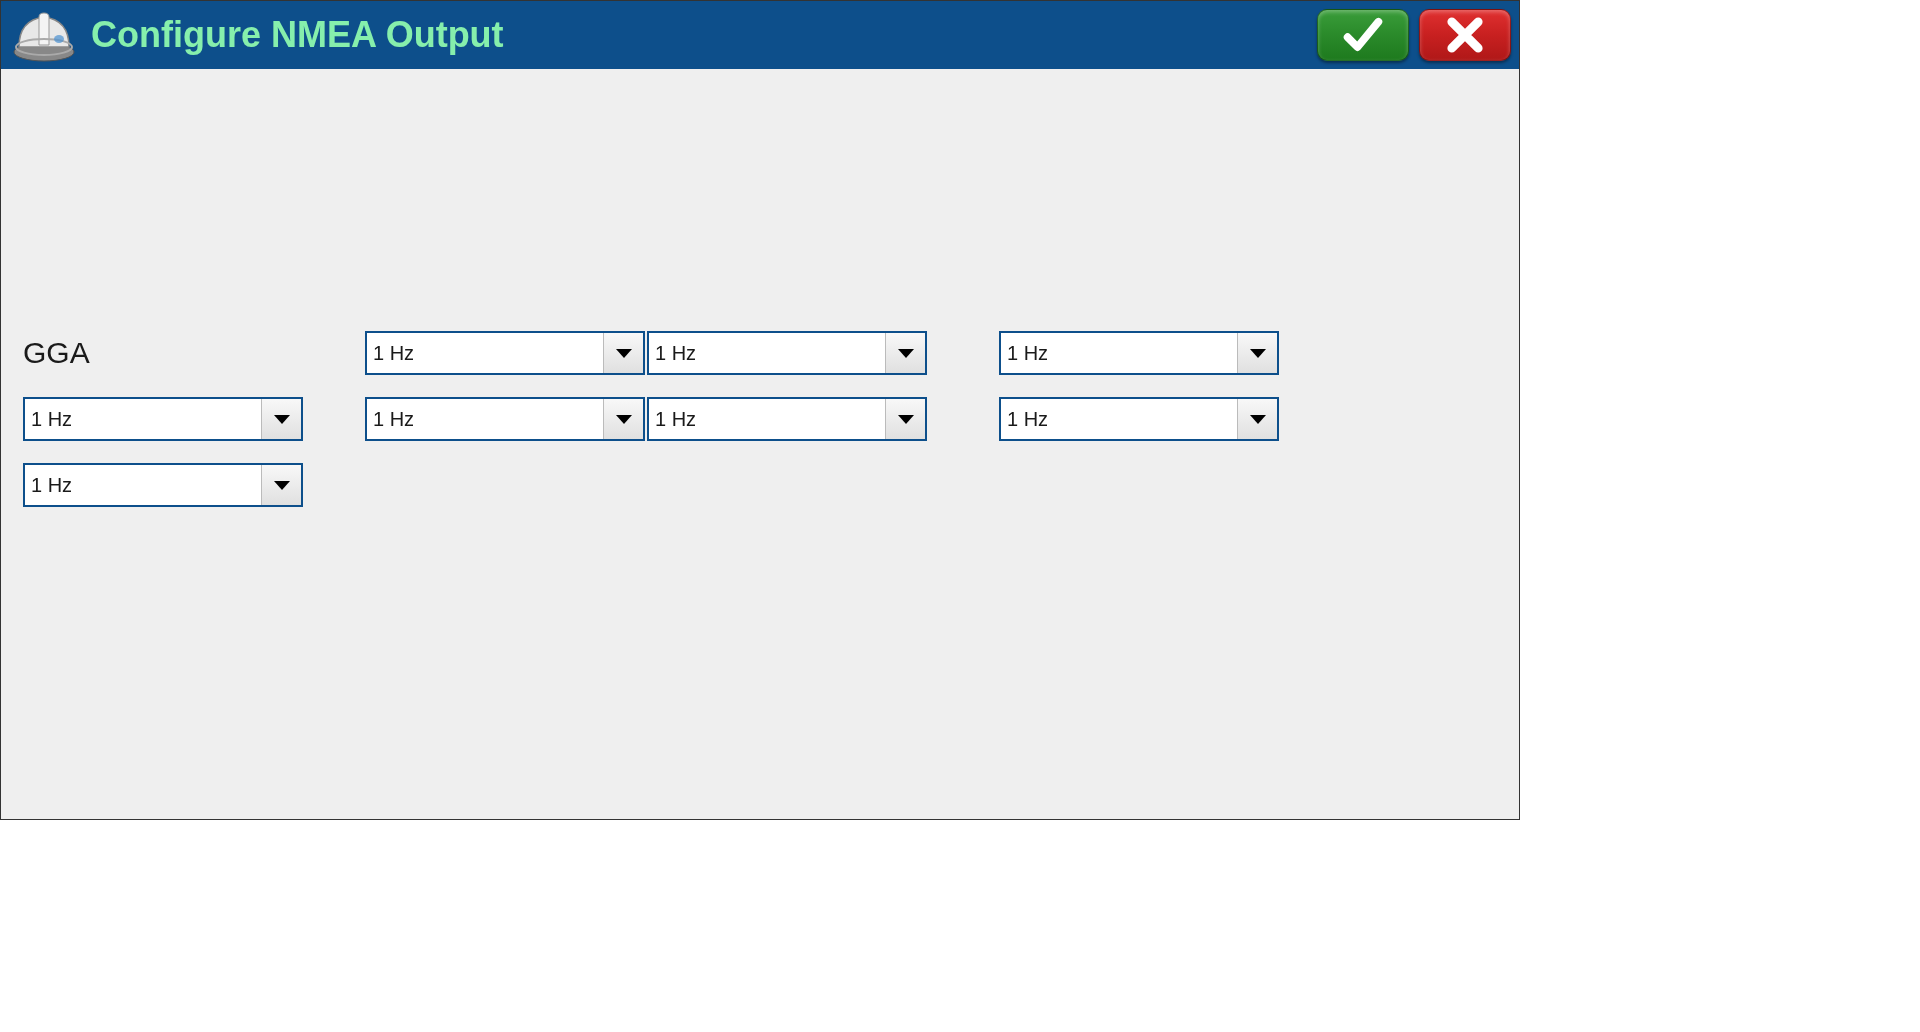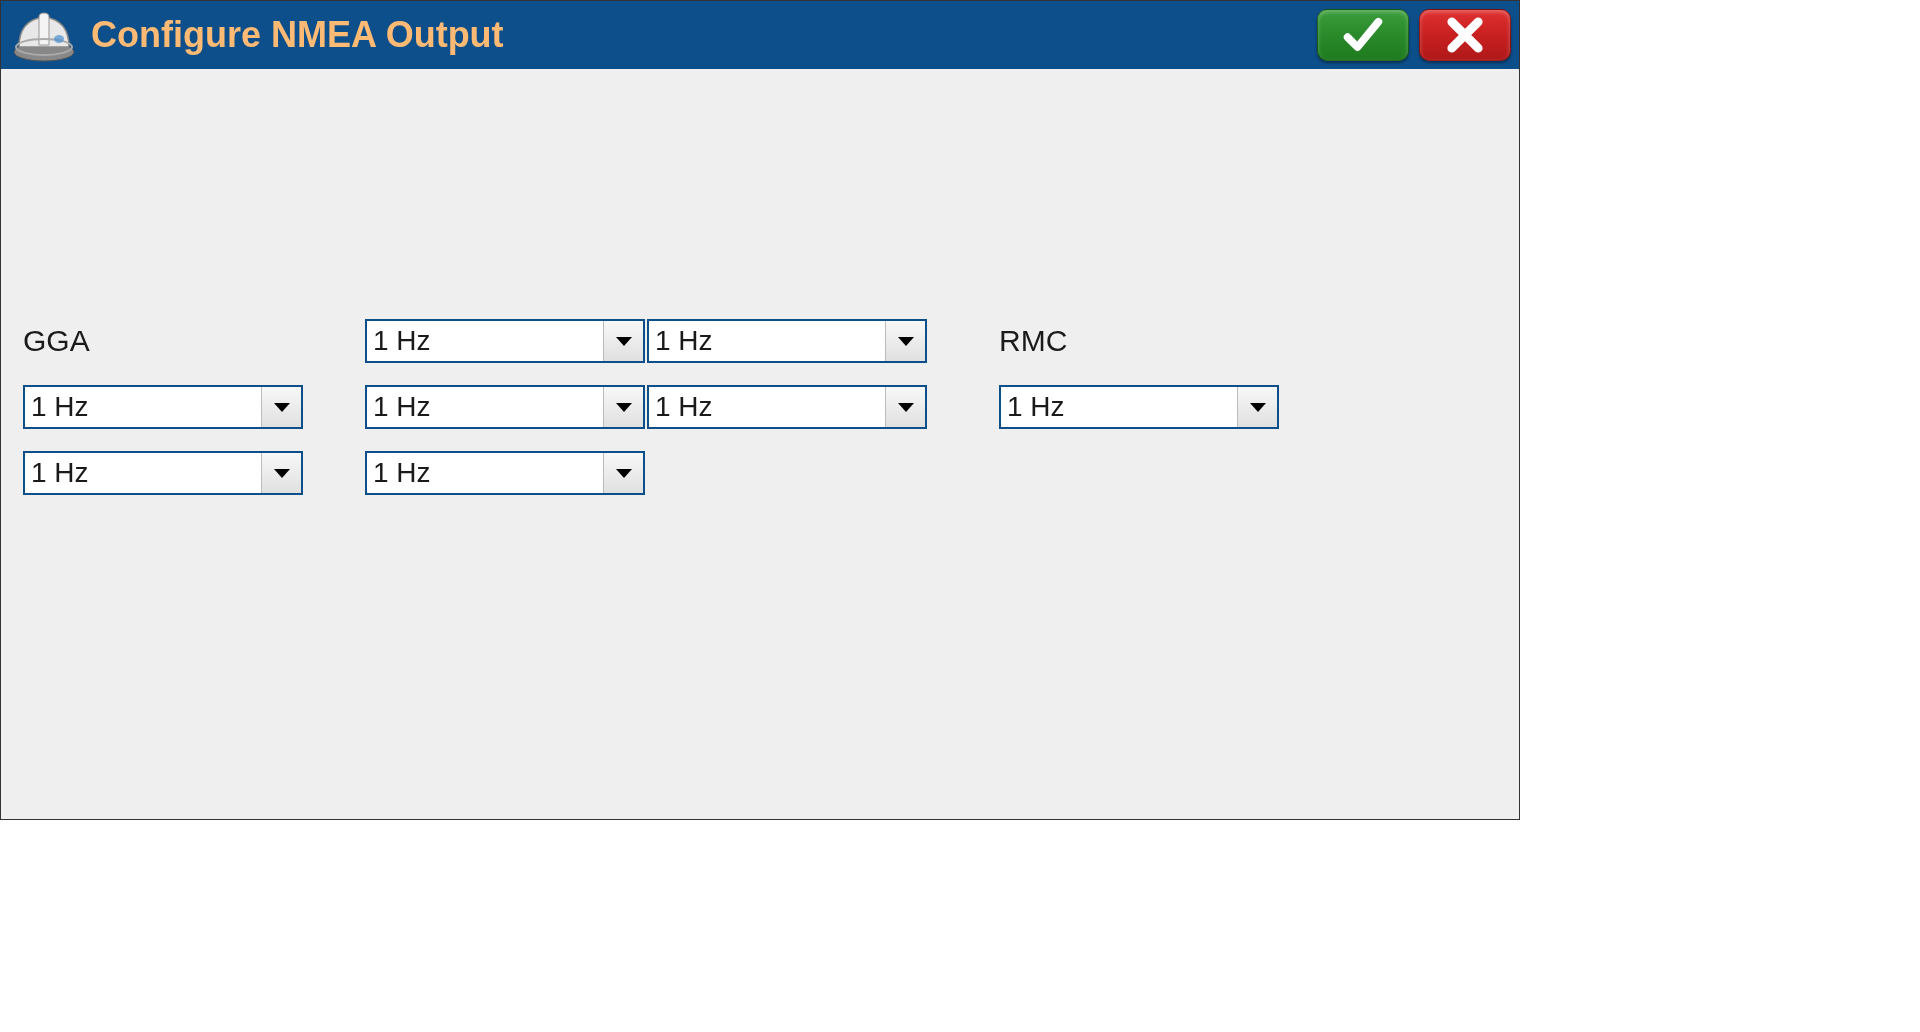--- a/index.html
+++ b/index.html
@@ -25,21 +25,21 @@
     }
     .header-icon {
       width: 70px;
       height: 60px;
       margin-right: 12px;
       display: flex;
       align-items: center;
       justify-content: center;
     }
     .header-title {
-      color: #fdba74;
+      color: #86efac;
       font-size: 36px;
       font-weight: bold;
       flex: 1;
     }
     .header-buttons {
       display: flex;
       gap: 10px;
     }
     .btn {
       width: 92px;
@@ -63,39 +63,40 @@
       background: #efefef;
       height: calc(100% - 68px);
       padding: 250px 22px 0 22px;
     }
     .form-grid {
       display: grid;
       grid-template-columns: 340px 280px 350px 280px;
       row-gap: 22px;
       column-gap: 2px;
       align-items: center;
+      margin-top: 12px;
     }
     .form-label {
       font-size: 30px;
       color: #1a1a1a;
     }
     .dropdown {
       position: relative;
       width: 280px;
       height: 44px;
       background: #ffffff;
       border: 2px solid #0d4f8b;
       display: flex;
       align-items: center;
       cursor: pointer;
     }
     .dropdown-value {
       flex: 1;
       padding-left: 6px;
-      font-size: 28px;
+      font-size: 20px;
       color: #1a1a1a;
     }
     .dropdown-arrow {
       width: 40px;
       height: 100%;
       background: linear-gradient(to bottom, #f8f8f8, #e0e0e0);
       border-left: 1px solid #bbb;
       display: flex;
       align-items: center;
       justify-content: center;
@@ -146,21 +147,20 @@
     </div>
     <div class="dropdown">
       <div class="dropdown-value">1 Hz</div>
       <div class="dropdown-arrow">
         <svg viewBox="0 0 20 20" width="20" height="20">
             <path d="M 2 6 L 10 15 L 18 6 Z" fill="#000"></path>
           </svg>
       </div>
     </div>
 
-    <div class="form-label">RMC</div>
     <div class="dropdown">
       <div class="dropdown-value">1 Hz</div>
       <div class="dropdown-arrow">
         <svg viewBox="0 0 20 20" width="20" height="20">
             <path d="M 2 6 L 10 15 L 18 6 Z" fill="#000"></path>
           </svg>
       </div>
     </div>
     <div class="dropdown">
       <div class="dropdown-value">1 Hz</div>

